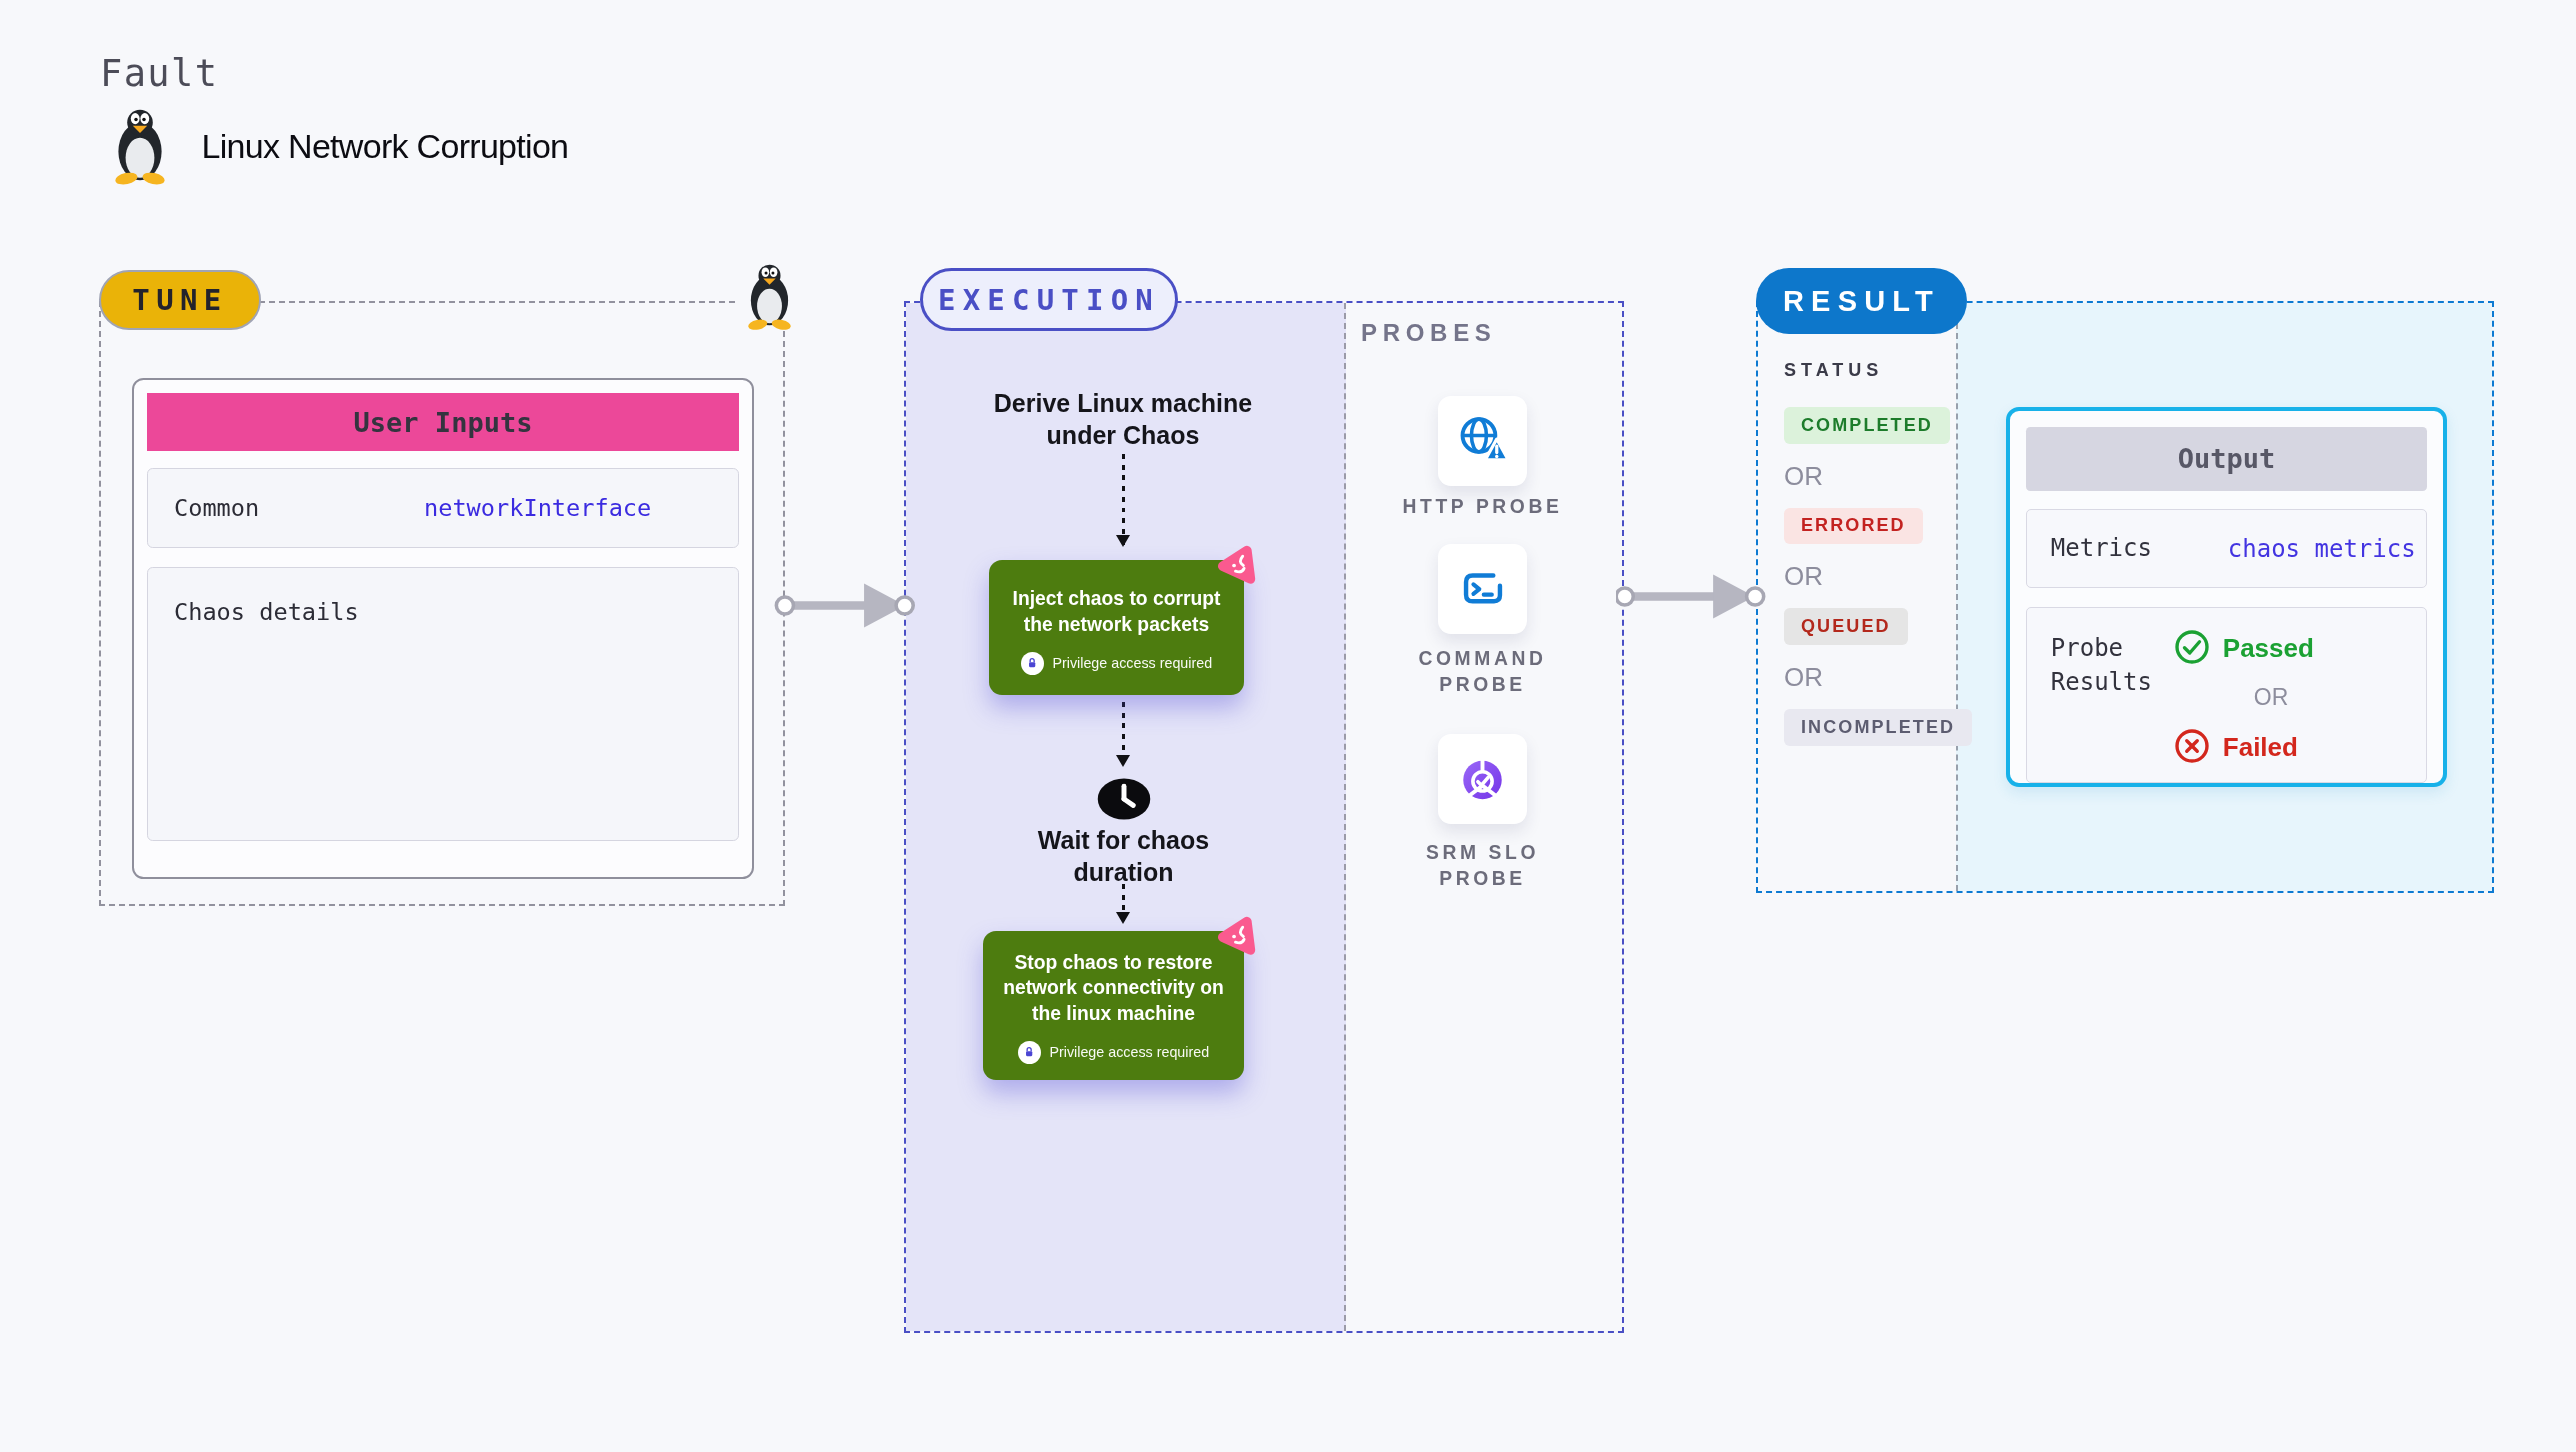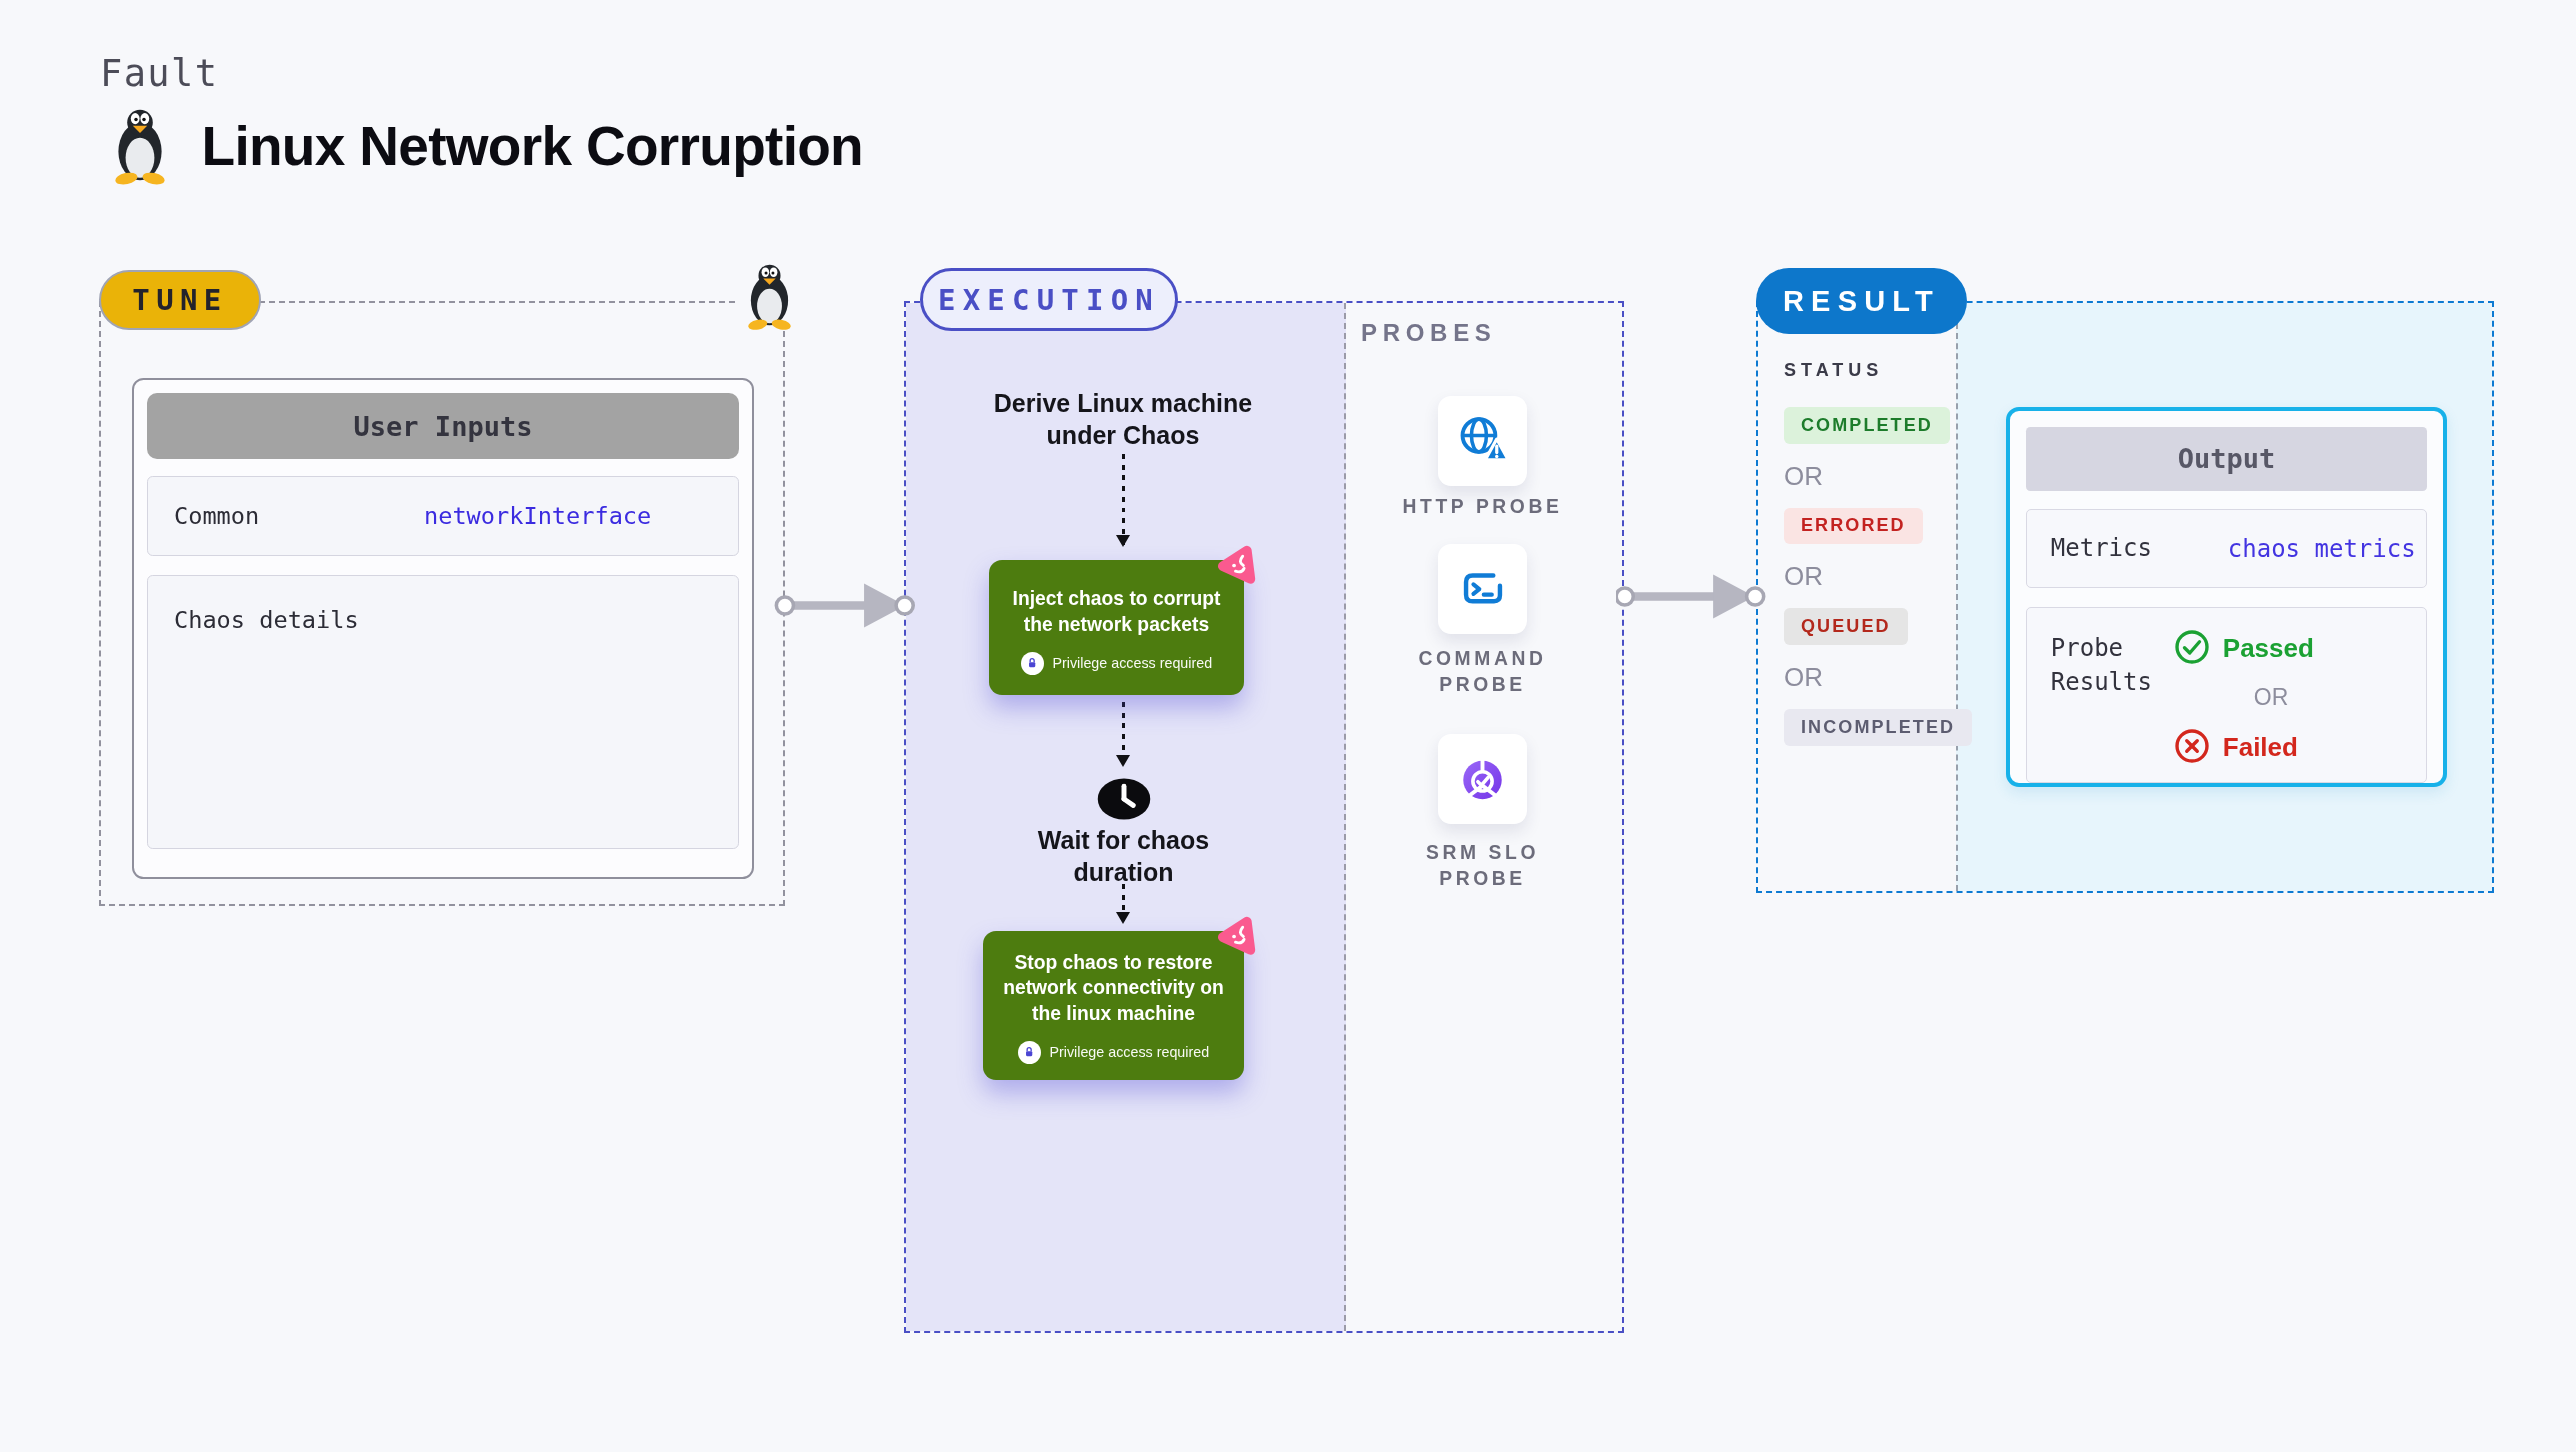--- a/index.html
+++ b/index.html
@@ -3,31 +3,31 @@
 <meta charset="utf-8">
 <style>
   html,body{margin:0;padding:0;background:#f7f8fb;}
   #canvas{position:relative;width:2576px;height:1452px;background:#f7f8fb;overflow:hidden;
           font-family:"Liberation Sans","DejaVu Sans",sans-serif;}
   .mono{font-family:"DejaVu Sans Mono","Liberation Mono",monospace;}
 
   
   .eyebrow{position:absolute;left:100px;top:52px;font-size:37px;color:#4c4c58;letter-spacing:1.4px;}
   .title-row{position:absolute;left:100px;top:105px;display:flex;align-items:center;}
-  .page-title{font-size:55px;font-weight:700;color:#0c0c12;margin-left:21.5px;letter-spacing:-0.7px;}
+  .page-title{font-size:34px;font-weight:400;color:#0c0c12;margin-left:21.5px;letter-spacing:-0.7px;}
 
   
   .tune-box{position:absolute;left:99px;top:301px;width:686px;height:605px;border:2.1px dashed #92929e;box-sizing:border-box;}
   .tune-pill{position:absolute;left:99px;top:270px;width:162px;height:60px;background:#eab308;border:2.1px solid #a0a4b4;
              border-radius:31.5px;display:flex;align-items:center;justify-content:center;
              font-size:29px;font-weight:700;color:#23232c;letter-spacing:6.4px;box-sizing:border-box;z-index:4;}
   .tune-tux{position:absolute;left:735px;top:259px;z-index:4;}
   .ui-card{position:absolute;left:132px;top:378px;width:622px;height:501px;background:#fcfcfe;border:2.1px solid #8f8f9c;
            border-radius:11.5px;box-sizing:border-box;padding:13px;}
-  .ui-header{height:66px;background:#a3a3a3;border-radius:10px;display:flex;align-items:center;justify-content:center;
+  .ui-header{height:58px;background:#ec4899;border-radius:0;display:flex;align-items:center;justify-content:center;
              font-size:27px;font-weight:600;color:#34343f;}
   .ui-row{position:relative;border:1.4px solid #d5d5e0;background:#f5f6fa;border-radius:5.7px;box-sizing:border-box;}
   .ui-row1{margin-top:17px;height:80px;}
   .ui-row2{margin-top:18.6px;height:274px;}
   .ui-label{position:absolute;left:26px;font-size:23.6px;color:#2c2c36;}
   .ui-row1 .ui-label{top:50%;transform:translateY(-50%);}
   .ui-row2 .ui-label{top:30px;}
   .ui-value{font-size:23.6px;color:#3b2be0;}
   .ui-row1 .ui-value{position:absolute;left:276px;top:50%;transform:translateY(-50%);}
   .ui-values{position:absolute;left:276px;top:24px;width:304px;}

